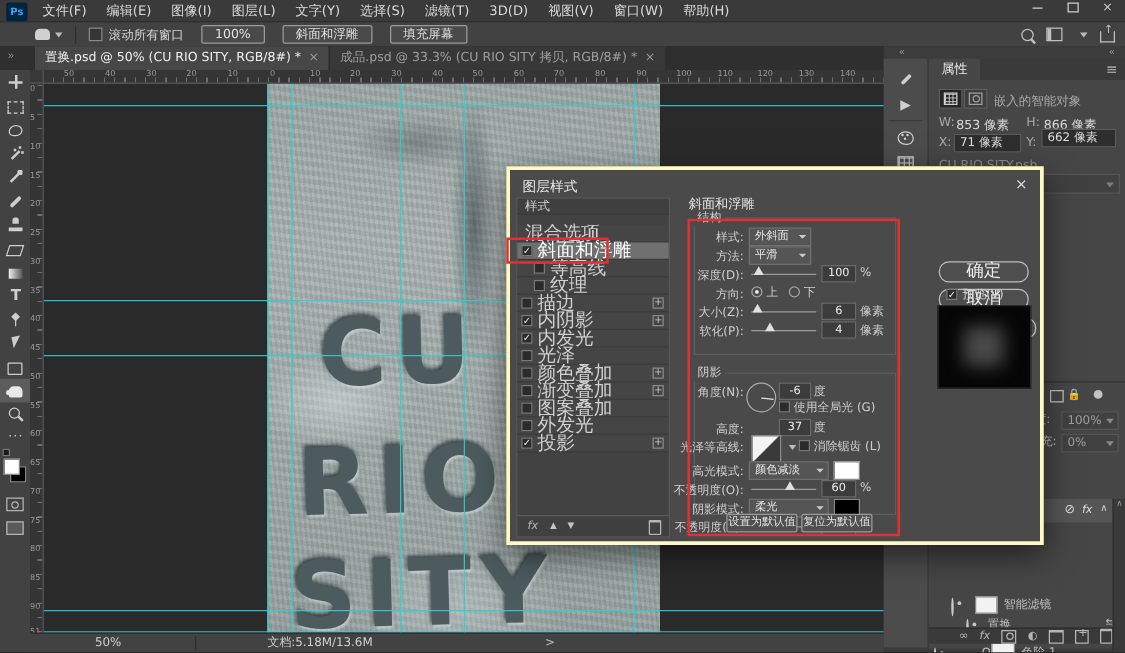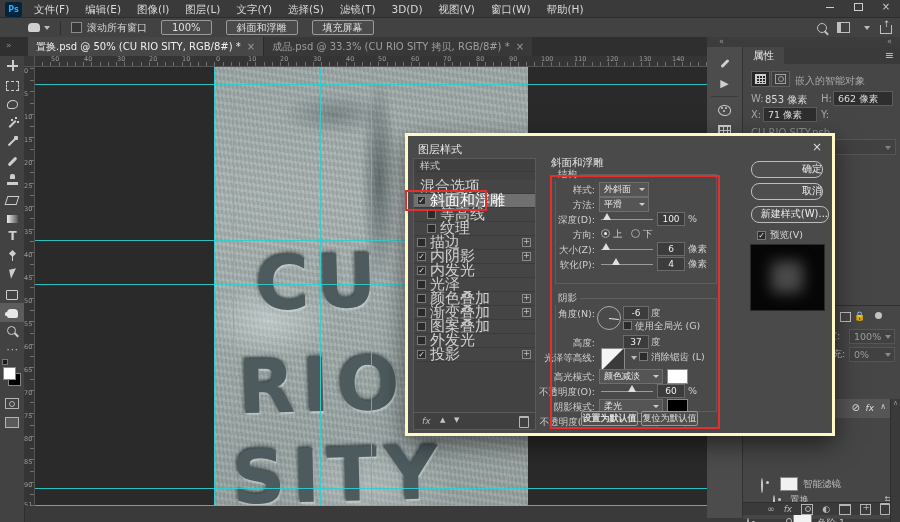--- a/index.html
+++ b/index.html
@@ -185,21 +185,21 @@
   .vbox{position:absolute;width:26px;height:12px;background:#3c3c3c;border:1px solid #6a6a6a;color:#eee;font-size:9px;text-align:center;line-height:12px;}
   .unit{position:absolute;font-size:9.5px;color:#cfcfcf;}
   .radio{position:absolute;width:9px;height:9px;border:1px solid #a5a5a5;border-radius:50%;box-sizing:border-box;}
   .radio.on:before{content:"";display:block;width:3px;height:3px;border-radius:50%;background:#eee;margin:2px auto;}
   .dial{position:absolute;width:22px;height:22px;border:1px solid #aaa;border-radius:50%;}
   .dial:before{content:"";position:absolute;left:11px;top:11px;width:10px;height:1px;background:#e5e5e5;transform-origin:0 0;transform:rotate(6deg);}
   .contour{position:absolute;width:22px;height:20px;background:linear-gradient(135deg,#f4f4f4 48%,#3a3a3a 52%);border:1px solid #8a8a8a;}
   .sw{position:absolute;width:19px;height:13px;border:1px solid #8a8a8a;}
   .dbtn{position:absolute;height:13px;border:1px solid #9a9a9a;border-radius:2px;background:#505050;color:#e0e0e0;font-size:9px;line-height:12px;text-align:center;}
   
-  .pbtn{position:absolute;left:343px;width:70px;height:15px;border:1px solid #bdbdbd;border-radius:8px;color:#ececec;text-align:right;font-size:10px;line-height:14px;background:#4e4e4e;}
+  .pbtn{position:absolute;left:343px;width:70px;height:15px;border:1px solid #bdbdbd;border-radius:8px;color:#ececec;text-align:center;font-size:14px;line-height:14px;background:#4e4e4e;margin-top:48px;}
   #pv-check{position:absolute;left:349px;top:93px;display:flex;align-items:center;gap:4px;font-size:9.5px;color:#d8d8d8;}
   #pvthumb{position:absolute;left:342px;top:108px;width:73px;height:65px;background:#060606;border:1px solid #2a2a2a;overflow:hidden;}
   #pvthumb .blob{position:absolute;left:20px;top:16px;width:32px;height:32px;background:#4a4a4a;border-radius:5px;filter:blur(7px);}
   .redrect{position:absolute;border:2px solid #e23030;z-index:60;pointer-events:none;}
 </style>
 </head>
 <body>
 
 <div id="app">
 
@@ -375,20 +375,25 @@
         <div class="guide-v" style="left: 483px;"></div>
         <div class="guide-h" style="top: 10px;"></div>
         <div class="guide-h" style="top: 28px;"></div>
         <div class="guide-h" style="top: 184px;"></div>
         <div class="guide-h" style="top: 228px;"></div>
         <div class="guide-h" style="top: 432px;"></div>
         <div class="guide-h" style="top: 449px;"></div>
       </div>
   </div>
 
+  <div id="statusbar">
+    <div id="zoomfield">50%</div>
+    <div id="docinfo">文档:5.18M/13.6M</div>
+    <div id="statchev">&gt;</div>
+  </div>
 
   <div id="dock">
     <div id="dockhead">
         <span style="position:absolute;left:12px;">«</span>
         <span style="position:absolute;right:8px;">«</span>
       </div>
     <div id="strip">
       <div class="stripicon" style="margin-top:6px;">
           <span class="histbrush"></span>
         </div>
@@ -419,21 +424,21 @@
           <span class="g2"></span>
         </div>
       <span class="proplabel abs" style="left:52px;top:27px;">嵌入的智能对象</span>
       <span class="proplabel abs" style="left:8px;top:46px;">W:</span>
       <span class="propval abs" style="left:22px;top:46px;">853 像素</span>
       <span class="proplabel abs" style="left:78px;top:46px;">H:</span>
       <span class="propval abs" style="left:92px;top:46px;">866 像素</span>
       <span class="proplabel abs" style="left:8px;top:62px;">X:</span>
       <span class="propbox" style="left:20px;top:60px;width:48px;">71 像素</span>
       <span class="proplabel abs" style="left:78px;top:62px;">Y:</span>
-      <span class="propbox" style="left:90px;top:44px;width:54px;">662 像素</span>
+      <span class="propbox" style="left:90px;top:56px;width:54px;">662 像素</span>
       <span class="graytext abs" style="left:8px;top:80px;">CU RIO SITY.psb</span>
       <span class="graydd" style="left:6px;top:92px;width:140px;">不应用图层复合</span>
 
       <div id="layers">
 
         <div class="lrow" style="top:2px;height:16px;">
           <span class="lbox" style="left:4px;top:1px;width:34px;">类型</span>
           <span class="filtic" style="left:50px;">▦</span>
           <span class="filtic" style="left:64px;">◐</span>
           <span class="filtic" style="left:82px;font-weight:bold;">T</span>
@@ -637,21 +642,21 @@
       <span class="sw" style="left:124px;top:243px;background:#000000;"></span>
 
       <span class="flabel" style="left:-26px;top:260px;">不透明度(C):</span>
       <span class="slider" style="left:58px;top:265px;width:52px;">
           <span class="thumb" style="left:23px;"></span>
         </span>
       <span class="vbox" style="left:114px;top:258px;">50</span>
       <span class="unit" style="left:145px;top:259px;">%</span>
     </div>
 
-    <span class="dbtn" style="left:173px;top:275px;width:55px;font-weight:bold;">设置为默认值</span>
+    <span class="dbtn" style="left:173px;top:275px;width:55px;">设置为默认值</span>
     <span class="dbtn" style="left:233px;top:275px;width:55px;">复位为默认值</span>
 
     <span class="pbtn" style="top:25px;">确定</span>
     <span class="pbtn" style="top:47px;">取消</span>
     <span class="pbtn" style="top:70px;width:76px;">新建样式(W)...</span>
     <span id="pv-check">
         <span class="cb on"></span>
         <span>预览(V)</span>
       </span>
     <div id="pvthumb">

